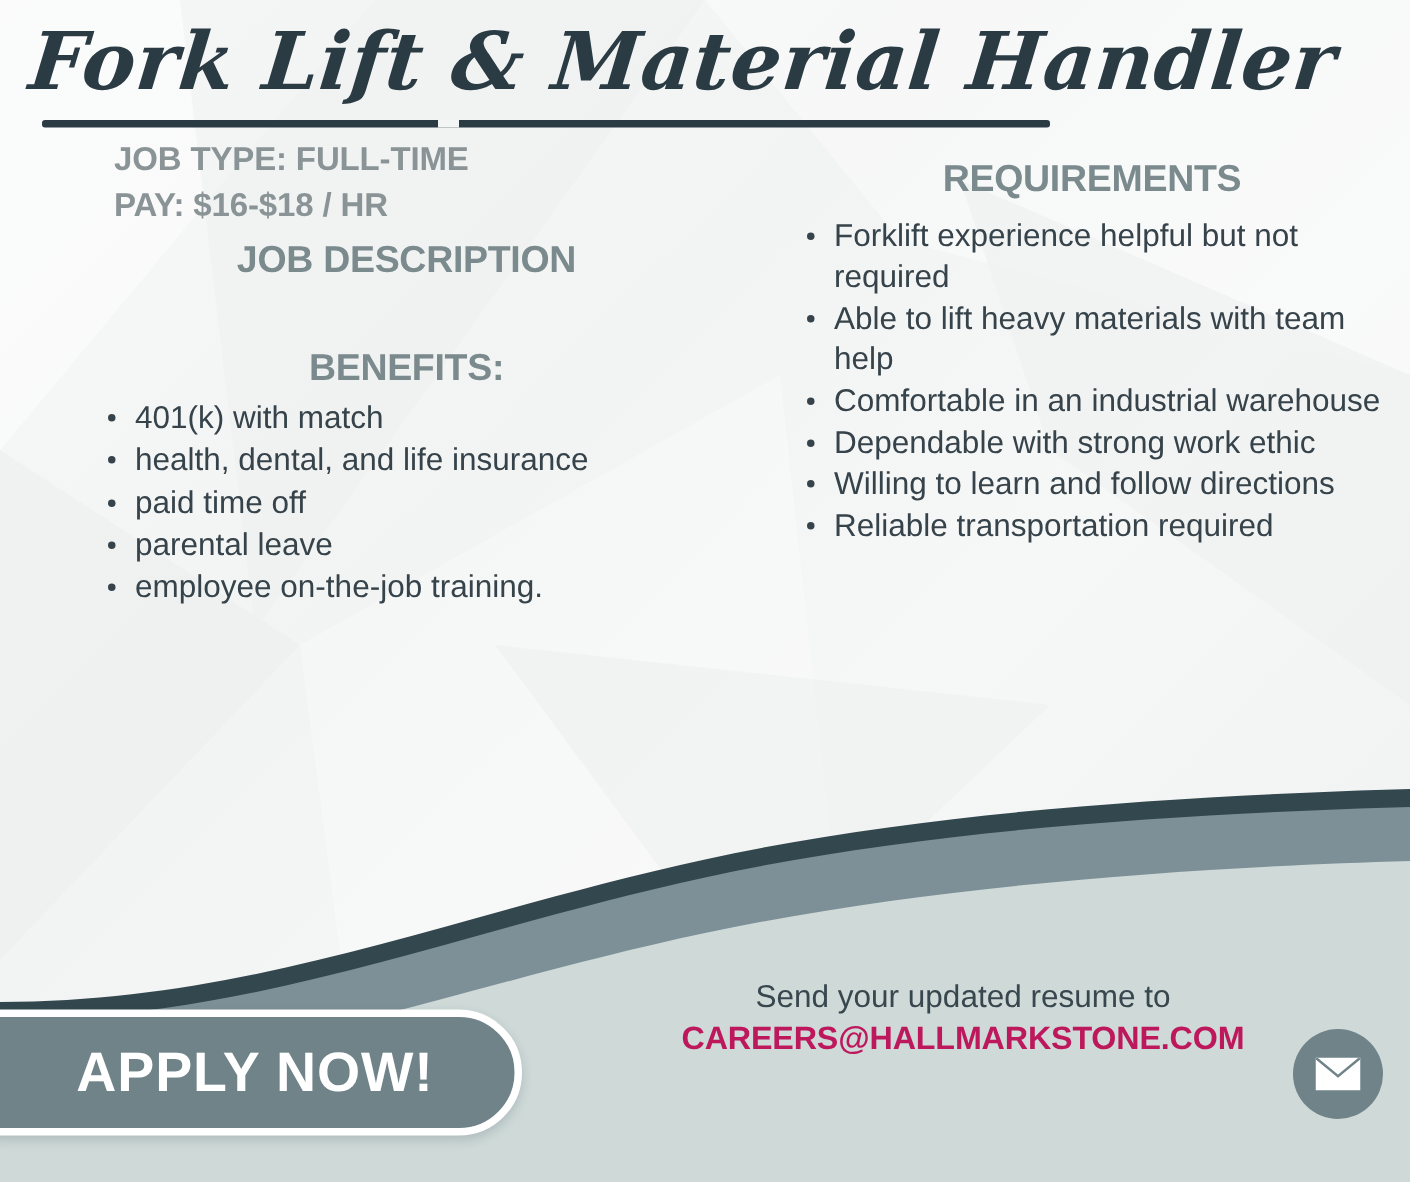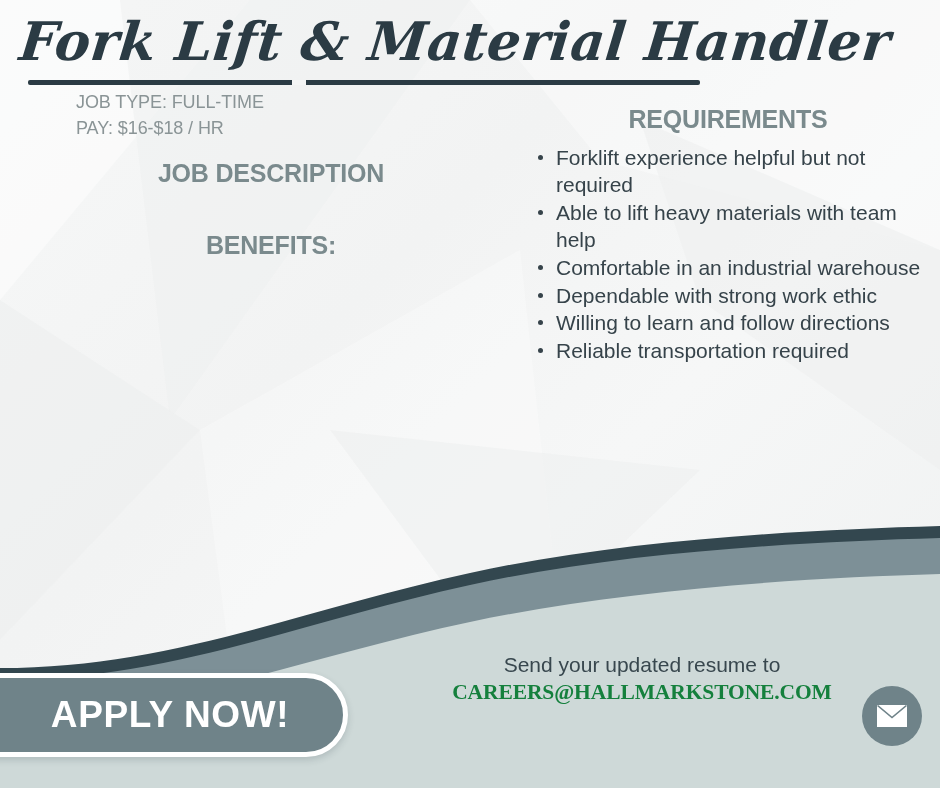--- a/index.html
+++ b/index.html
@@ -76,22 +76,22 @@
     height: 5px;
     background: #f4f5f5;
   }
 
   .meta {
     position: absolute;
     left: 76px;
     top: 90px;
   }
   .meta-line {
-    font-size: 18px;
-    font-weight: normal;
+    font-size: 22px;
+    font-weight: bold;
     letter-spacing: -0.1px;
     color: #8a9496;
     line-height: 1.42;
     white-space: nowrap;
   }
 
   
   .col-left {
     position: absolute;
     left: 66px;
@@ -189,25 +189,24 @@
   }
   .contact-line {
     font-size: 21px;
     color: #38474e;
     line-height: 1.28;
     white-space: nowrap;
   }
   .contact-email {
     font-size: 21.5px;
     font-weight: bold;
-    color: #15803d;
+    color: #be185d;
     letter-spacing: -0.1px;
     line-height: 1.28;
     white-space: nowrap;
-    font-family: Liberation Serif, serif;
   }
 
   .mail-badge {
     position: absolute;
     left: 862px;
     top: 686px;
     width: 60px;
     height: 60px;
     border-radius: 50%;
     background: #6f8389;
@@ -249,20 +248,27 @@
     <div class="meta-line">PAY: $16-$18 / HR</div>
   </div>
 
   <div class="col-left">
 
     <h2 class="section-heading">JOB DESCRIPTION</h2>
 
     <div class="block-gap"></div>
 
     <h2 class="section-heading tight">BENEFITS:</h2>
+    <ul class="bullets">
+      <li>401(k) with match</li>
+      <li>health, dental, and life insurance</li>
+      <li>paid time off</li>
+      <li>parental leave</li>
+      <li>employee on-the-job training.</li>
+    </ul>
   </div>
 
   <div class="col-right">
     <h2 class="section-heading">REQUIREMENTS</h2>
     <ul class="bullets">
       <li>Forklift experience helpful but not required</li>
       <li>Able to lift heavy materials with team help</li>
       <li>Comfortable in an industrial warehouse</li>
       <li>Dependable with strong work ethic</li>
       <li>Willing to learn and follow directions</li>

